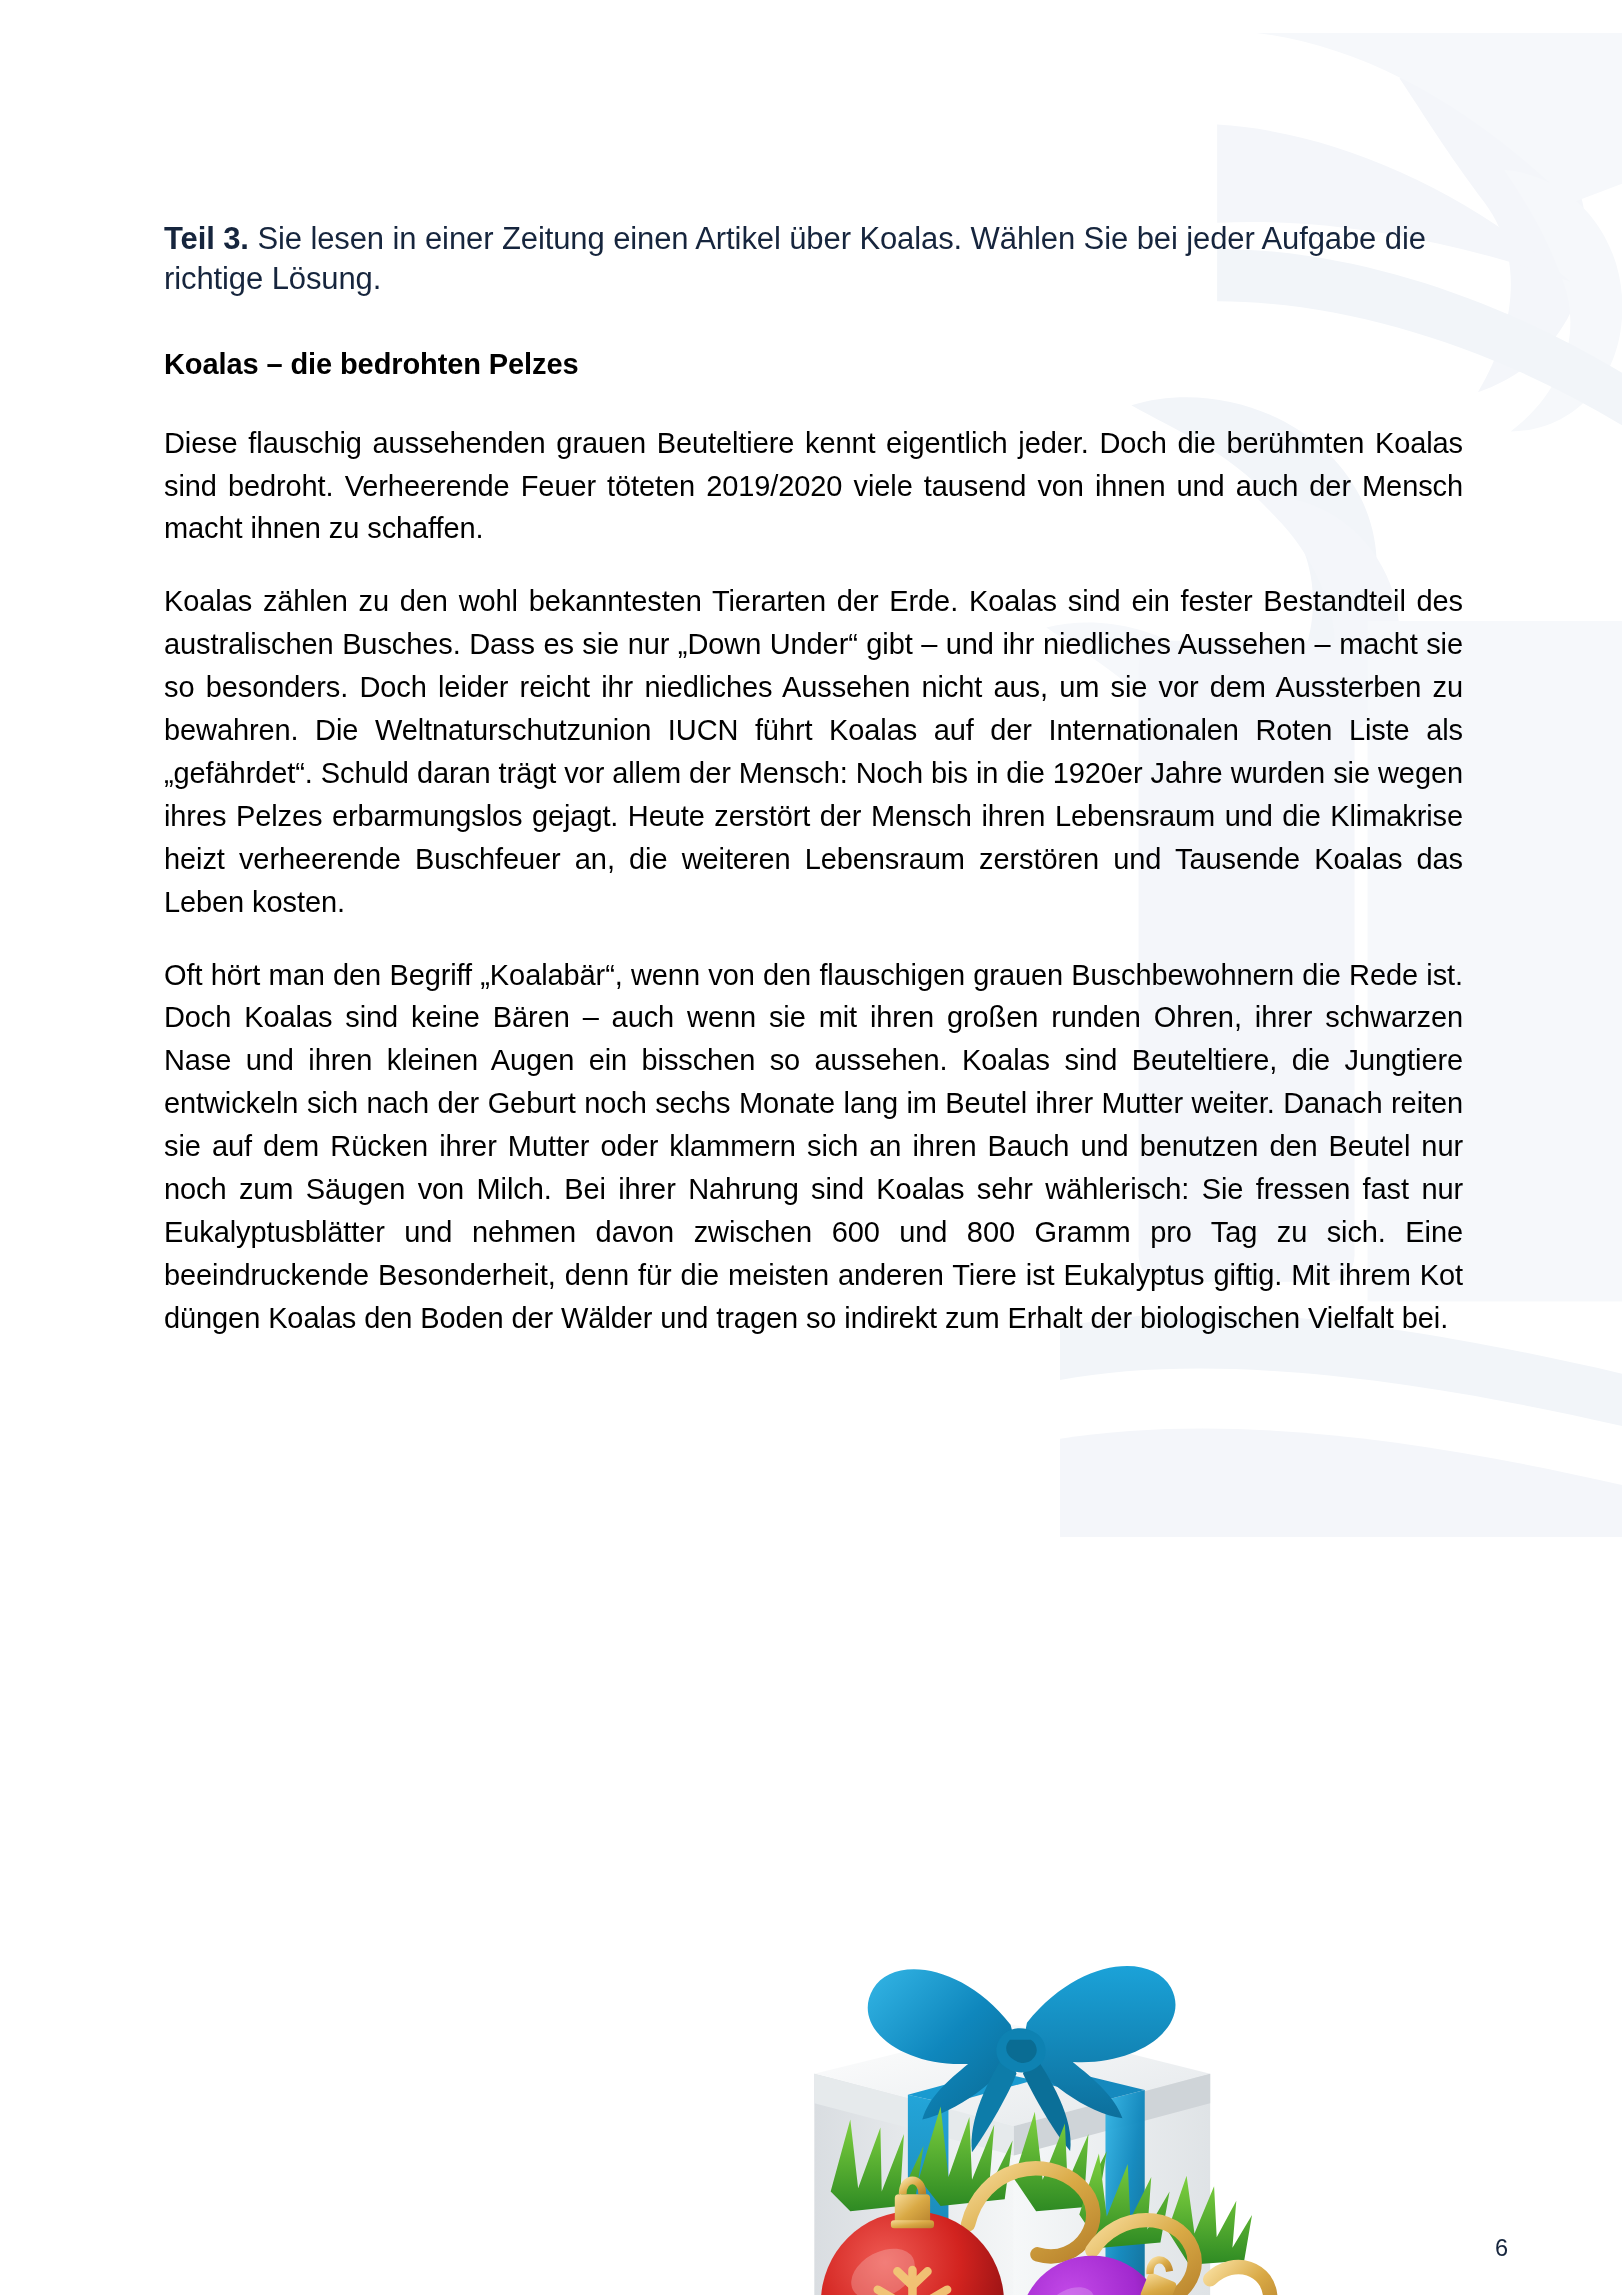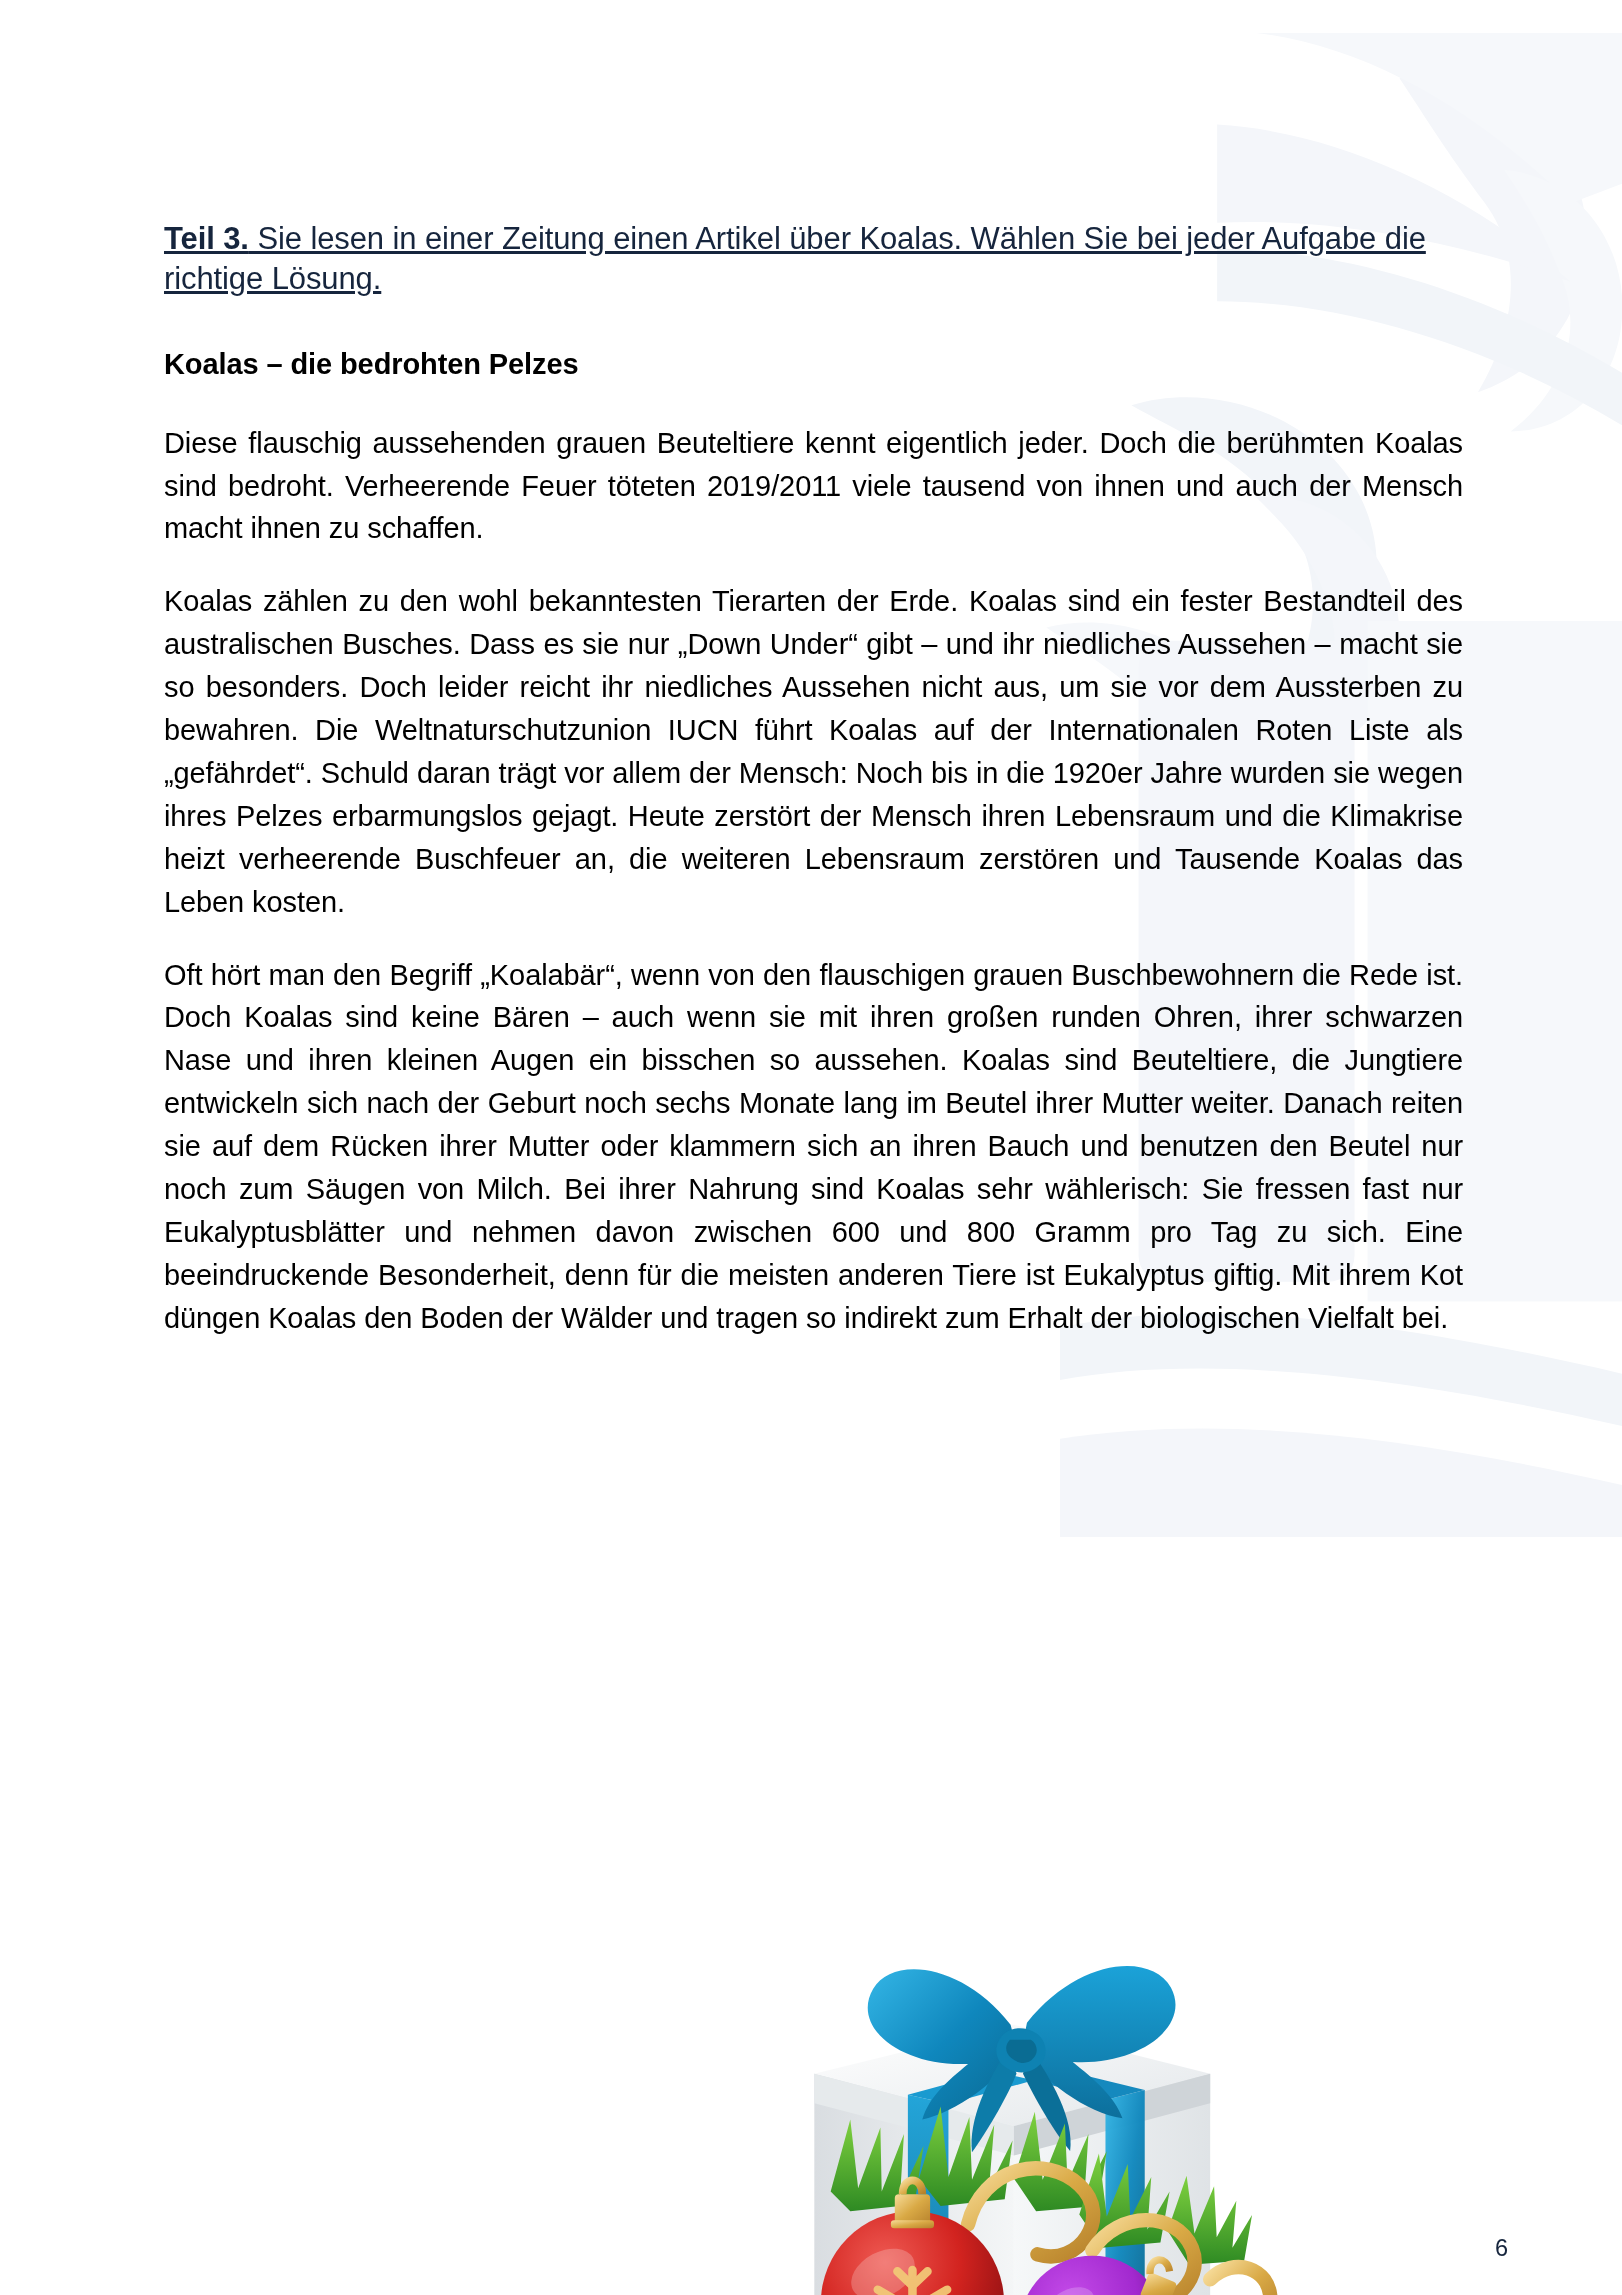--- a/index.html
+++ b/index.html
@@ -44,21 +44,20 @@
   }
 
   .intro {
     color: #16253d;
     font-size: 31px;
     line-height: 1.30;
     margin: 0;
     padding-top: 219px;
     text-align: left;
     letter-spacing: -0.1px;
-    text-decoration: underline;
   }
   .intro .lead {
     font-weight: bold;
   }
 
   .article-title {
     color: #000000;
     font-size: 29px;
     font-weight: bold;
     margin: 0;
@@ -135,21 +134,21 @@
       </g>
     </svg>
   </div>
 
   <div class="content">
 
     <p class="intro"><span class="lead">Teil 3.</span><span> Sie lesen in einer Zeitung einen Artikel über Koalas. Wählen Sie bei jeder Aufgabe die richtige Lösung.</span></p>
 
     <h2 class="article-title">Koalas – die bedrohten Pelzes</h2>
 
-    <p class="body-par par-gap-1">Diese flauschig aussehenden grauen Beuteltiere kennt eigentlich jeder. Doch die berühmten Koalas sind bedroht. Verheerende Feuer töteten 2019/2011 viele tausend von ihnen und auch der Mensch macht ihnen zu schaffen.</p>
+    <p class="body-par par-gap-1">Diese flauschig aussehenden grauen Beuteltiere kennt eigentlich jeder. Doch die berühmten Koalas sind bedroht. Verheerende Feuer töteten 2019/2020 viele tausend von ihnen und auch der Mensch macht ihnen zu schaffen.</p>
     <p class="body-par par-gap-2">Koalas zählen zu den wohl bekanntesten Tierarten der Erde. Koalas sind ein fester Bestandteil des australischen Busches. Dass es sie nur „Down Under“ gibt – und ihr niedliches Aussehen – macht sie so besonders. Doch leider reicht ihr niedliches Aussehen nicht aus, um sie vor dem Aussterben zu bewahren. Die Weltnaturschutzunion IUCN führt Koalas auf der Internationalen Roten Liste als „gefährdet“. Schuld daran trägt vor allem der Mensch: Noch bis in die 1920er Jahre wurden sie wegen ihres Pelzes erbarmungslos gejagt. Heute zerstört der Mensch ihren Lebensraum und die Klimakrise heizt verheerende Buschfeuer an, die weiteren Lebensraum zerstören und Tausende Koalas das Leben kosten.</p>
     <p class="body-par par-gap-3">Oft hört man den Begriff „Koalabär“, wenn von den flauschigen grauen Buschbewohnern die Rede ist. Doch Koalas sind keine Bären – auch wenn sie mit ihren großen runden Ohren, ihrer schwarzen Nase und ihren kleinen Augen ein bisschen so aussehen. Koalas sind Beuteltiere, die Jungtiere entwickeln sich nach der Geburt noch sechs Monate lang im Beutel ihrer Mutter weiter. Danach reiten sie auf dem Rücken ihrer Mutter oder klammern sich an ihren Bauch und benutzen den Beutel nur noch zum Säugen von Milch. Bei ihrer Nahrung sind Koalas sehr wählerisch: Sie fressen fast nur Eukalyptusblätter und nehmen davon zwischen 600 und 800 Gramm pro Tag zu sich. Eine beeindruckende Besonderheit, denn für die meisten anderen Tiere ist Eukalyptus giftig. Mit ihrem Kot düngen Koalas den Boden der Wälder und tragen so indirekt zum Erhalt der biologischen Vielfalt bei.</p>
 
   </div>
 
   <div class="gift-art">
     <svg width="563" height="458" viewBox="0 0 860 700" xmlns="http://www.w3.org/2000/svg">
       <defs>
         <linearGradient id="boxTop" x1="0" y1="0" x2="1" y2="1">
           <stop offset="0%" stop-color="#ffffff"></stop>

